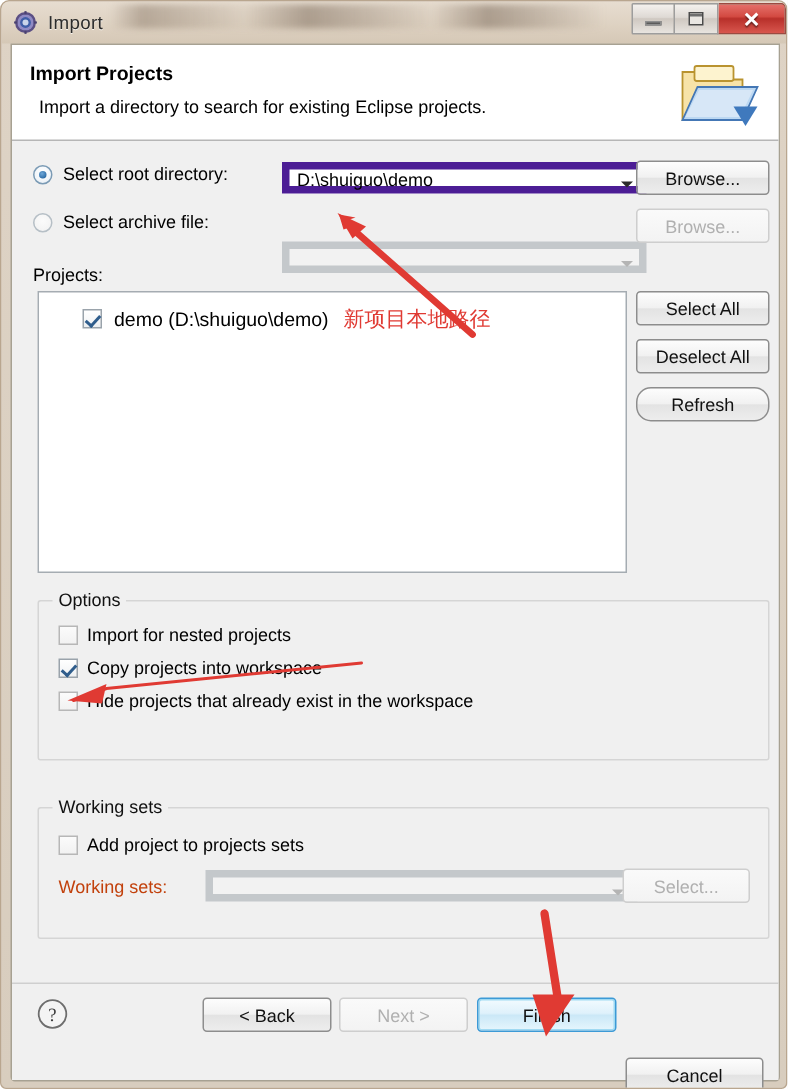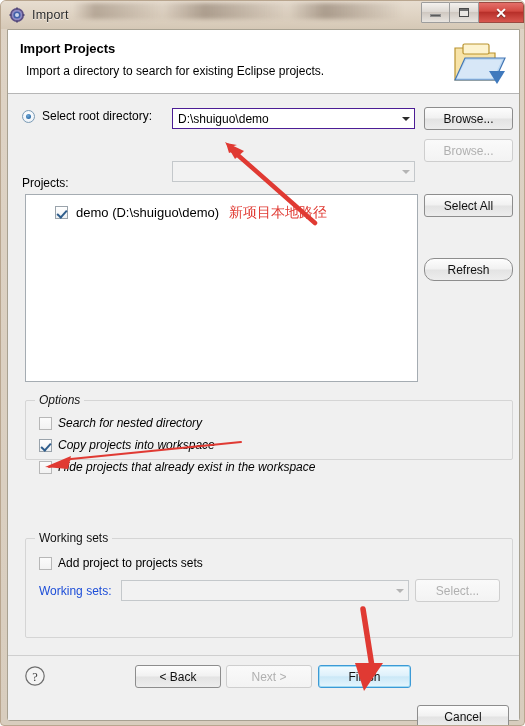--- a/index.html
+++ b/index.html
@@ -181,30 +181,31 @@
     width: 5px; height: 5px;
     border-radius: 50%;
     background: radial-gradient(circle at 40% 35%, #6ea7d8 0%, #2f6ea8 70%, #23527d 100%);
   }
   .radio.off {
     border-color: #b6bfc6;
     background: radial-gradient(circle at 50% 38%, #fbfbfb 0%, #f1f1f1 100%);
   }
 
   .label { font-size: 12px; color: #000; }
-  .label.dim { color: #1d4ed8; }
+  .label.dim { color: #c2410c; }
 
   .combo {
     box-sizing: border-box;
     height: 21px;
     background: #ffffff;
-    border: 1px solid #4c1d95;
-    display: flex;
-    align-items: center;
-    position: relative;
+    border: 5px solid #4c1d95;
+    display: flex;
+    align-items: flex-start;
+    position: relative;
+    margin-left: 16px;
   }
   .combo.dis { background: #f2f2f2; border-color: #c4c8cb; }
   .combo-value {
     padding-left: 5px;
     font-size: 12px;
     color: #000;
     flex: 1;
     white-space: nowrap;
     overflow: hidden;
   }
@@ -385,60 +386,65 @@
         <span class="label">Select root directory:</span>
       </div>
       <div class="combo" style="left:164px; top:14px; width:243px;">
         <span class="combo-value">D:\shuiguo\demo</span>
         <span class="combo-arrow">
             <i class="caret"></i>
           </span>
       </div>
       <div class="btn" style="position:absolute; left:416px; top:13px; width:89px;">Browse...</div>
 
+      <div class="row" style="left:14px; top:47px; display:flex; align-items:center; gap:7px;">
+        <span class="radio off"></span>
+        <span class="label">Select archive file:</span>
+      </div>
       <div class="combo dis" style="left:164px; top:46px; width:243px;">
         <span class="combo-value"></span>
         <span class="combo-arrow">
             <i class="caret dim"></i>
           </span>
       </div>
       <div class="btn dis" style="position:absolute; left:416px; top:45px; width:89px;">Browse...</div>
 
       <div class="label" style="position:absolute; left:14px; top:82px;">Projects:</div>
 
       <div class="listbox" style="left:17px; top:100px; width:393px; height:188px;">
         <div class="list-item" style="margin-top:8px;">
           <span class="cbox checked" style="position:absolute; left:29px;"></span>
           <span style="margin-left:21px;">demo (D:\shuiguo\demo)</span>
         </div>
       </div>
 
       <div class="btn" style="position:absolute; left:416px; top:100px; width:89px;">Select All</div>
+      <div class="btn" style="position:absolute; left:416px; top:132px; width:89px;">Deselect All</div>
       <div class="btn" style="position:absolute; left:416px; top:164px; width:89px;border-radius:10px;">Refresh</div>
 
-      <div class="group" style="left:17px; top:306px; width:488px; height:60px;font-style:italic;">
+      <div class="group" style="left:17px; top:306px; width:488px; height:107px;">
         <span class="group-title">Options</span>
 
         <div style="position:absolute; left:13px; top:15px; display:flex; align-items:center; gap:6px;">
           <span class="cbox off-gray"></span>
-          <span class="label">Search for nested directory</span>
+          <span class="label">Import for nested projects</span>
         </div>
 
         <div style="position:absolute; left:13px; top:37px; display:flex; align-items:center; gap:6px;">
           <span class="cbox checked"></span>
           <span class="label">Copy projects into workspace</span>
         </div>
 
         <div style="position:absolute; left:13px; top:59px; display:flex; align-items:center; gap:6px;">
           <span class="cbox off-gray"></span>
           <span class="label">Hide projects that already exist in the workspace</span>
         </div>
       </div>
 
-      <div class="group" style="left:17px; top:444px; width:488px; height:100px;">
+      <div class="group" style="left:17px; top:444px; width:488px; height:88px;">
         <span class="group-title">Working sets</span>
 
         <div style="position:absolute; left:13px; top:17px; display:flex; align-items:center; gap:6px;">
           <span class="cbox off-gray"></span>
           <span class="label">Add project to projects sets</span>
         </div>
 
         <span class="label dim" style="position:absolute; left:13px; top:45px;">Working sets:</span>
 
         <div class="combo dis" style="position:absolute; left:95px; top:41px; width:288px;">

